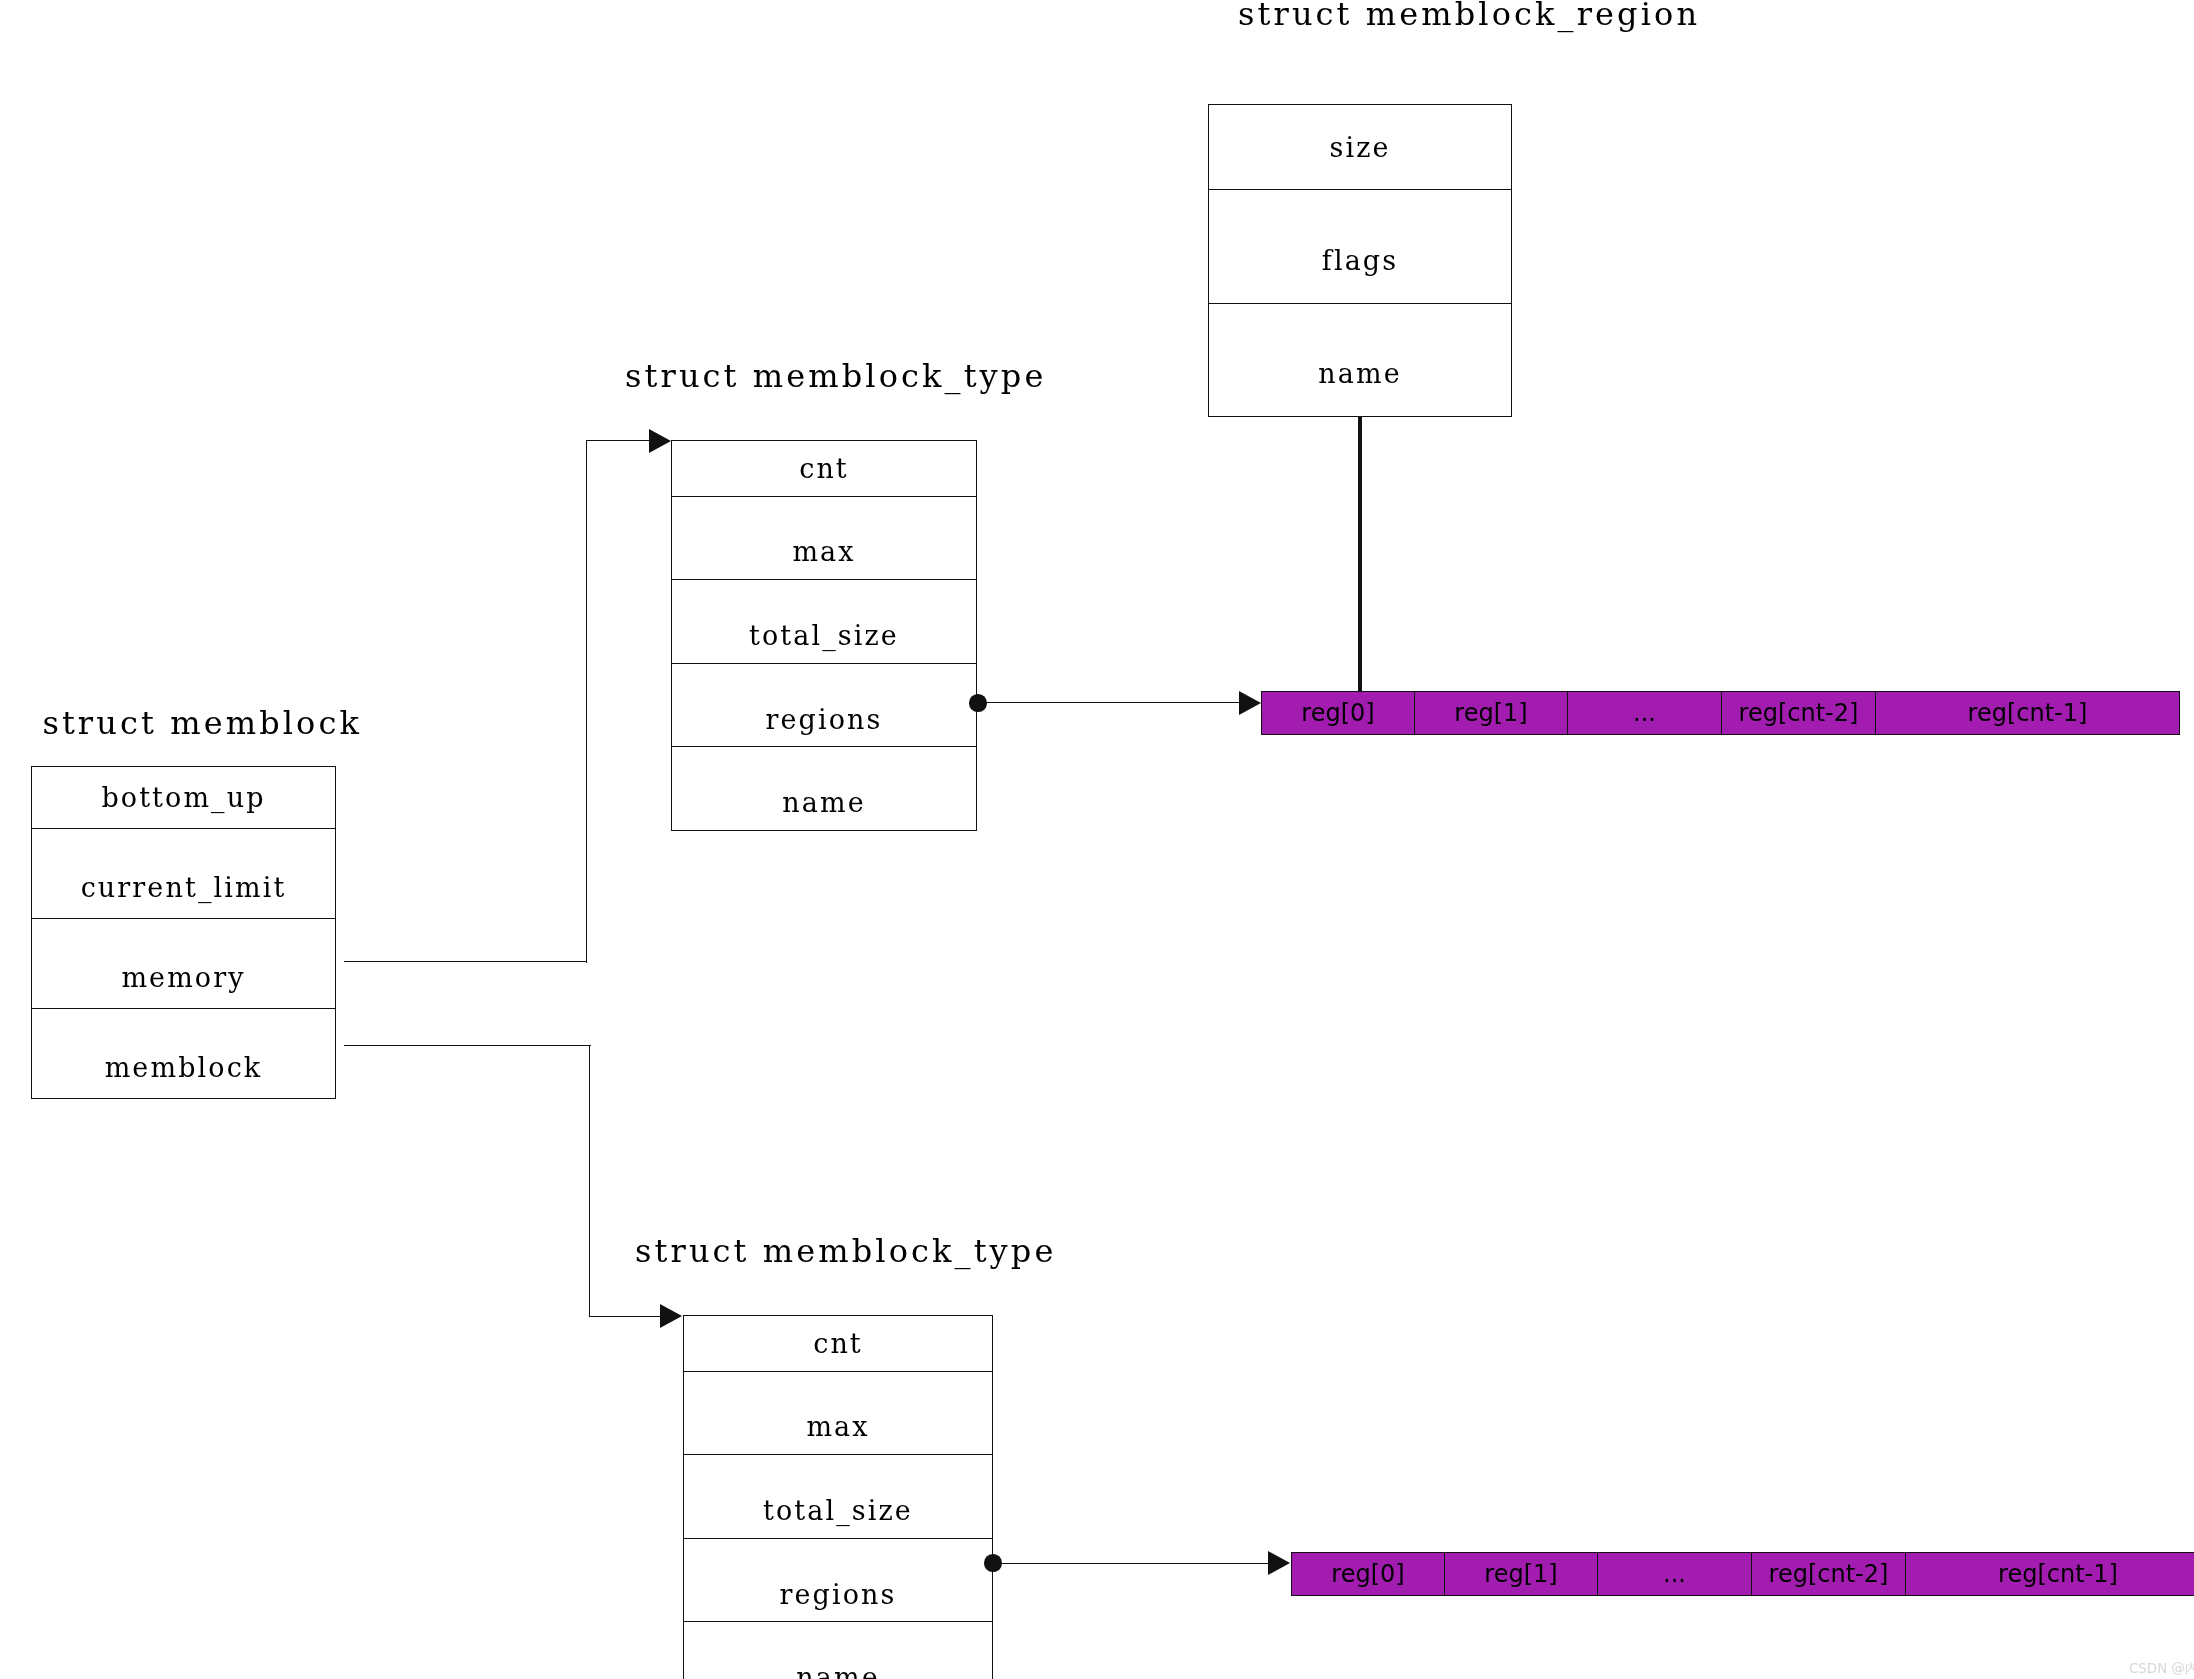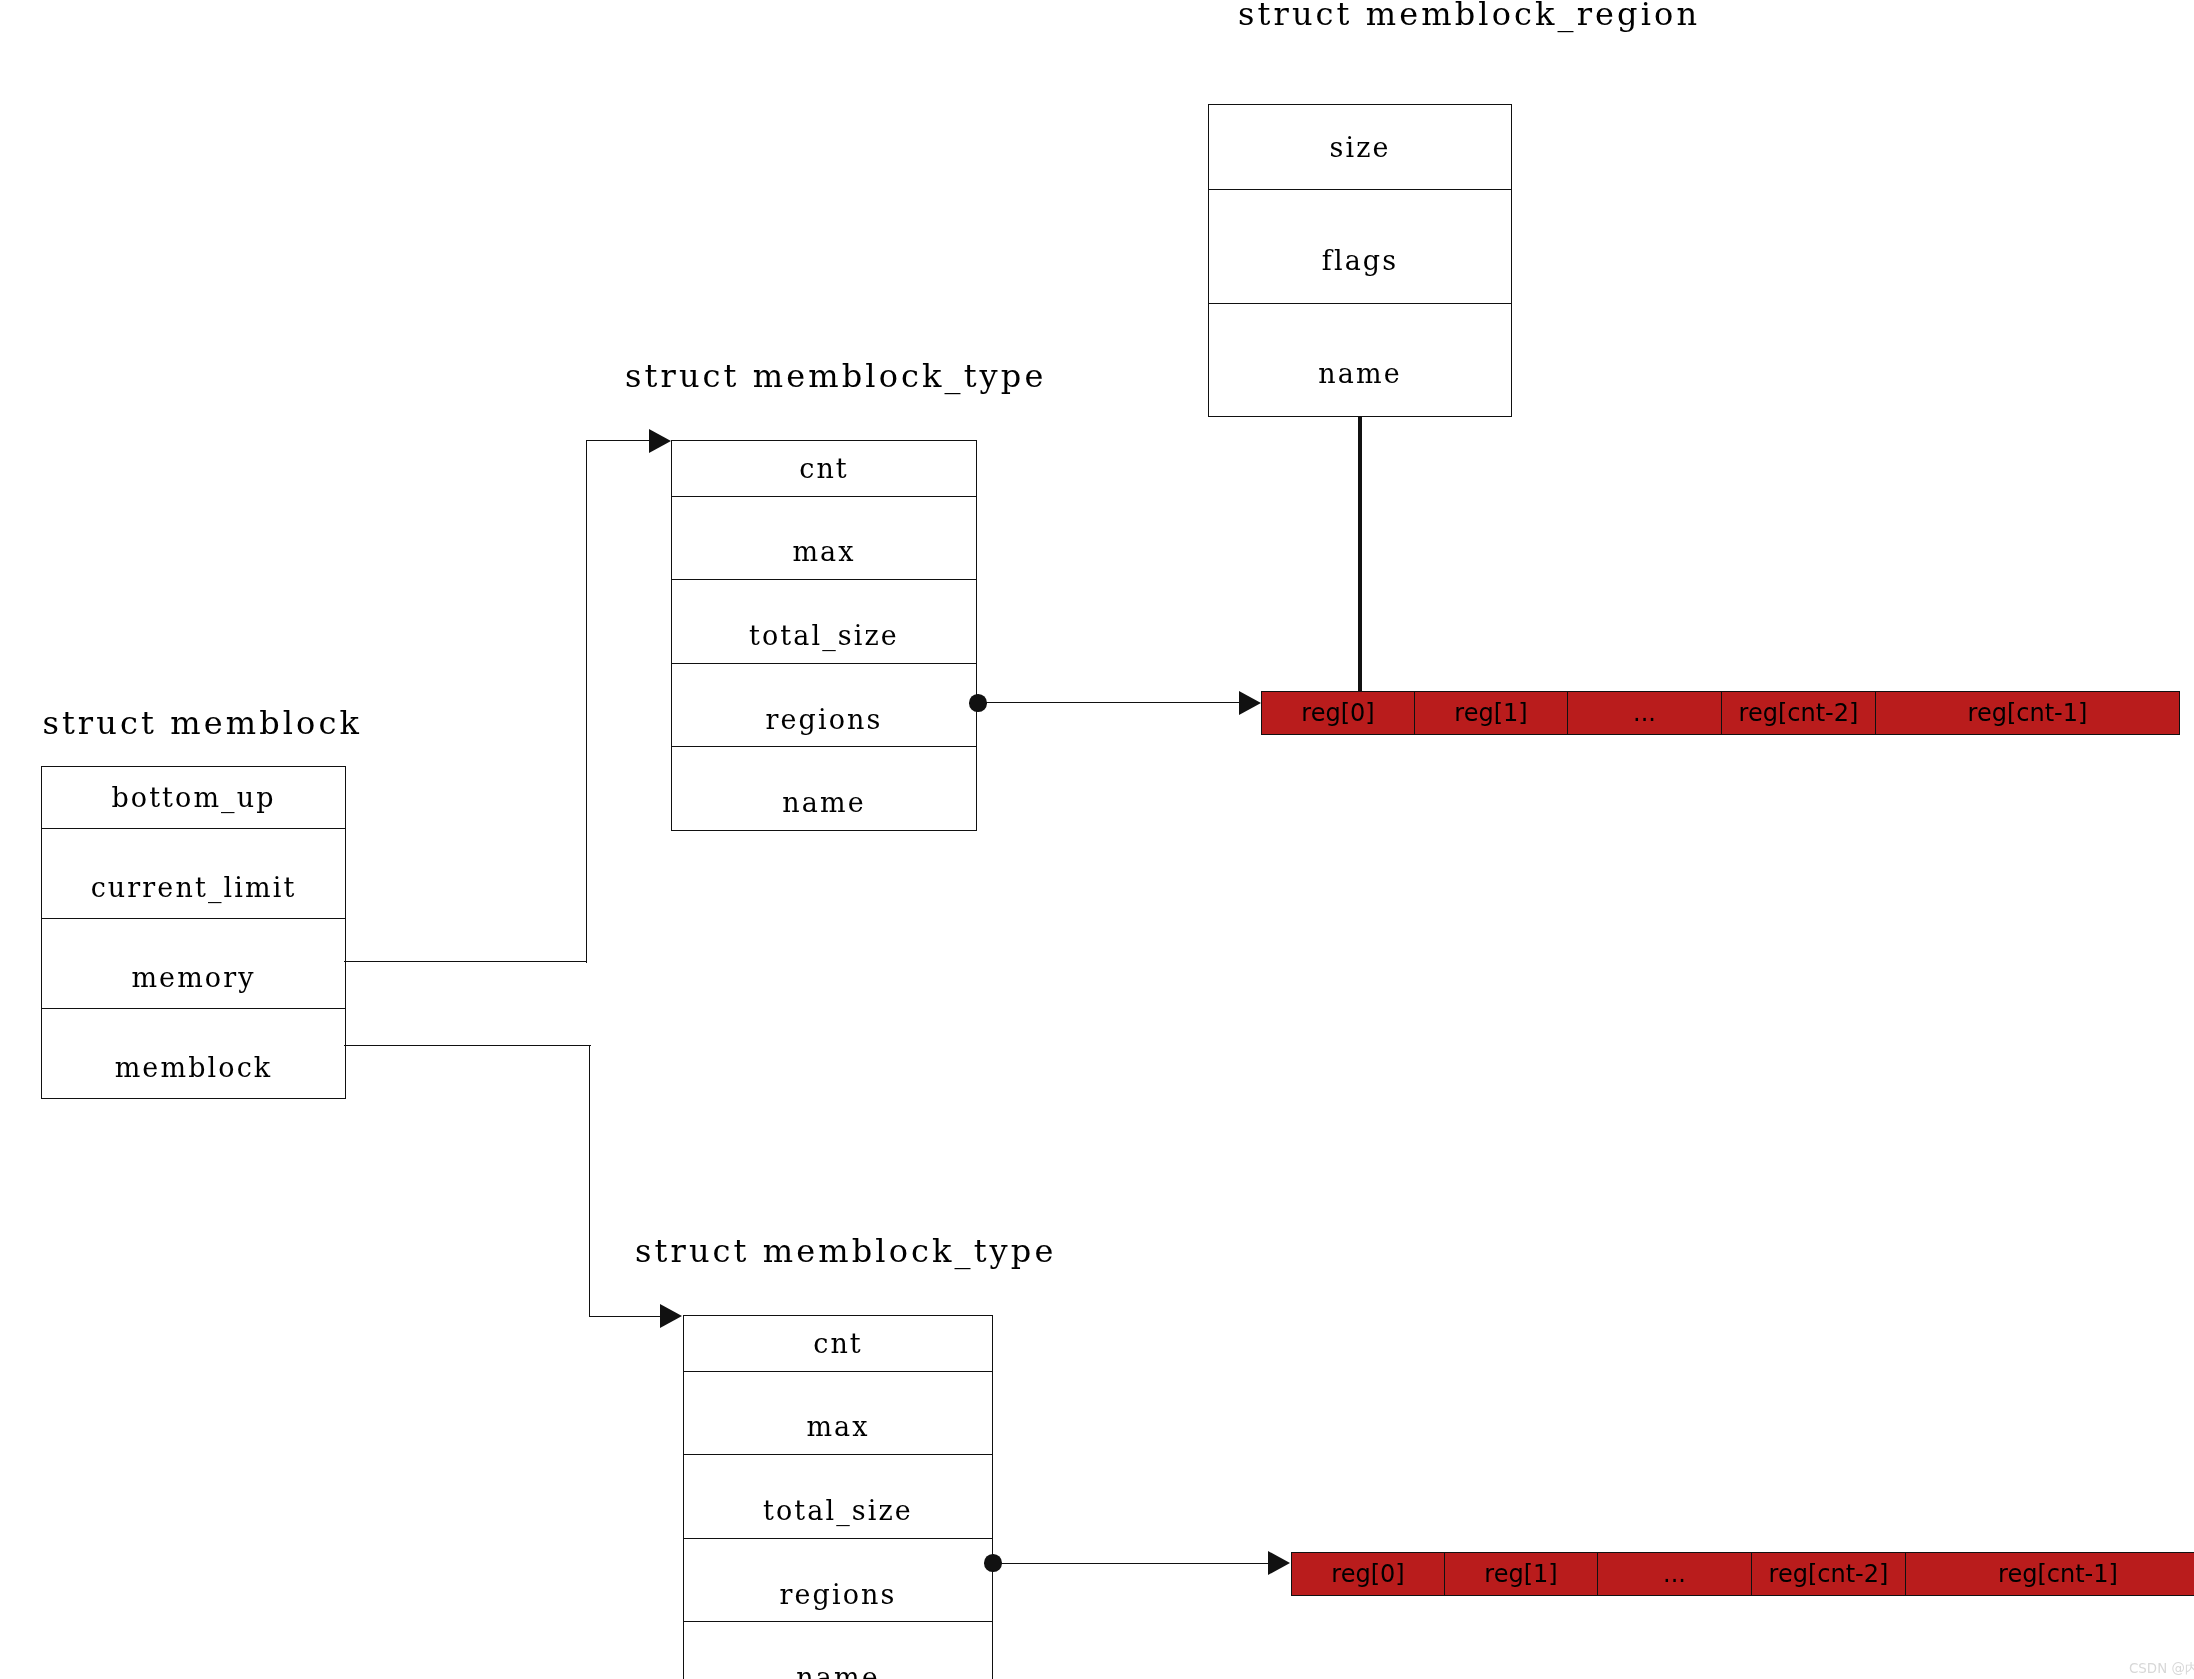--- a/index.html
+++ b/index.html
@@ -64,21 +64,21 @@
     background: #ffffff;
     display: flex;
     flex-direction: row;
   }
   .reg-cell {
     box-sizing: border-box;
     display: flex;
     align-items: center;
     justify-content: center;
     border-right: 1.5px solid #111111;
-    background: #b91c1c;
+    background: #a21caf;
   }
   .reg-cell:last-child { border-right: none; }
   .reg-cell span {
     font-family: "DejaVu Sans", sans-serif;
     font-size: 24px;
     color: #000000;
     white-space: nowrap;
     line-height: 1;
   }
 
@@ -180,21 +180,21 @@
     <div class="reg-cell" style="width:154px;">
       <span>reg[cnt-2]</span>
     </div>
     <div class="reg-cell" style="flex:1 1 auto;">
       <span>reg[cnt-1]</span>
     </div>
   </div>
 
   <div class="struct-title" style="left:14.4px; top:707px;">struct memblock</div>
 
-  <div class="struct-box" style="left:13px; top:766px; width:305px; height:333px;">
+  <div class="struct-box" style="left:3px; top:766px; width:305px; height:333px;">
     <div class="struct-row">
       <span>bottom_up</span>
     </div>
     <div class="struct-row">
       <span>current_limit</span>
     </div>
     <div class="struct-row">
       <span>memory</span>
     </div>
     <div class="struct-row">

